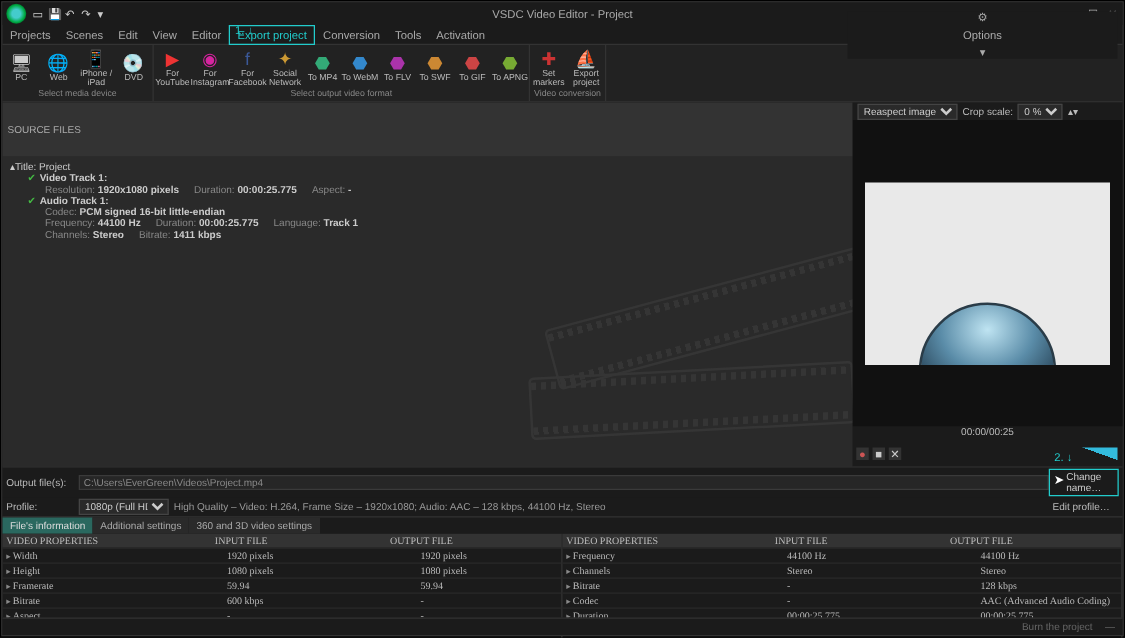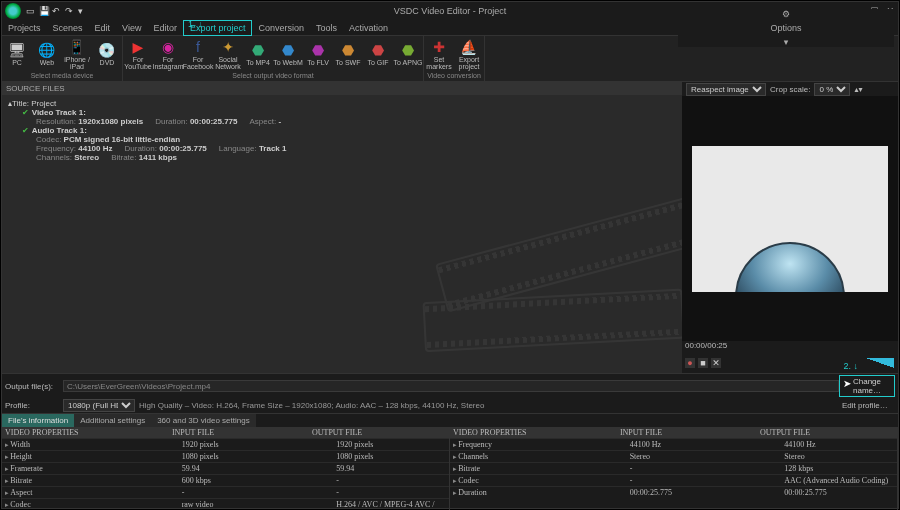--- a/index.html
+++ b/index.html
@@ -25,40 +25,40 @@
   .ribbon { height: 46px; background:#222; display:flex; border-bottom:1px solid #333;}
   .rgroup { display:flex; flex-direction:column; border-right:1px solid #333; }
   .rrow { display:flex; flex:1; }
   .rbtn { width:30px; display:flex; flex-direction:column; align-items:center; justify-content:center; color:#bbb; font-size:7px; text-align:center; line-height:1; padding:1px 0; }
   .rbtn .ico { width:18px; height:18px; font-size:14px; display:flex; align-items:center; justify-content:center; }
   .rcap { color:#888; font-size:7px; text-align:center; padding:1px 0 2px; }
 
   
   .body { display:flex; height: 291px; }
   .left { flex:1; background:#2a2a2a; position:relative; overflow:hidden; }
-  .srcbar { background:#333; color:#aaa; font-size:8px; padding:2px 4px; }
+  .srcbar { background:#333; color:#aaa; font-size:8px; padding:17px 4px; }
   .tree { font-size:8px; color:#ccc; padding:4px 6px; }
   .tree .row { display:flex; }
   .tree .lbl { color:#888; }
   .kv { display:flex; margin-left:28px; gap:12px; }
   .tick { color:#4b4; margin-right:3px; }
   .indent1 { margin-left:14px; }
   .film { position:absolute; bottom:-20px; right:10px; width:220px; height:160px; opacity:.15; transform:rotate(-15deg); }
   .film .strip { position:absolute; width:260px; height:50px; border:2px solid #777; border-radius:4px; }
   .film .strip::before,.film .strip::after { content:""; position:absolute; left:0; right:0; height:6px; background:repeating-linear-gradient(90deg,#777 0 4px,transparent 4px 8px);}
   .film .strip::before{top:2px}.film .strip::after{bottom:2px}
   .film .s1{top:0;left:0}.film .s2{top:60px;left:-30px;transform:rotate(12deg)}
 
   .right { width: 216px; background:#1b1b1b; display:flex; flex-direction:column; }
   .pvtools { height:14px; display:flex; align-items:center; gap:4px; font-size:8px; color:#bbb; padding:0 4px; }
   .pvtools select,.pvtools input { background:#2a2a2a; color:#ccc; border:1px solid #444; font-size:8px; }
   .preview { flex:1; background:#111; display:flex; align-items:center; justify-content:center; }
   .pvimg { width:196px; height:146px; background:#e9e9e9; position:relative; overflow:hidden; }
   .glass { position:absolute; bottom:-20px; left:50%; transform:translateX(-50%); width:110px; height:70px; border-radius:55px 55px 8px 8px; background:radial-gradient(ellipse at 50% 30%,#bfe4f2 0%,#5a8ca8 50%,#1d3446 100%); border:2px solid #2a3c48; }
-  .pvtime { height:12px; text-align:left; color:#bbb; font-size:8px; padding:0 3px; }
+  .pvtime { height:12px; text-align:center; color:#bbb; font-size:8px; padding:0 3px; }
   .pvctrl { height:20px; display:flex; align-items:center; padding:0 3px; position:relative; }
   .pvctrl .pb { width:10px; height:10px; background:#333; margin-right:3px; color:#c55; font-size:9px; display:flex; align-items:center; justify-content:center;}
   .pvctrl .vol { position:absolute; right:4px; width:28px; height:10px; background:linear-gradient(to top right, transparent 50%, #3bd 50%);}
   .hint2 { position:absolute; right:40px; bottom:2px; color:#2cc; font-size:9px; }
 
   
   .outrow { display:flex; align-items:center; background:#1b1b1b; color:#bbb; font-size:8px; padding:1px 3px; border-top:1px solid #333;}
   .outrow .olbl { width:58px; }
   .outrow .ofield { flex:1; background:#262626; border:1px solid #3a3a3a; padding:1px 3px; color:#888; height:12px; }
   .profrow { display:flex; align-items:center; background:#1b1b1b; font-size:8px; padding:1px 3px; }
@@ -361,13 +361,17 @@
           <div class="c3">AAC (Advanced Audio Coding)</div>
         </div>
         <div class="trow">
           <div class="c1">Duration</div>
           <div class="c2">00:00:25.775</div>
           <div class="c3">00:00:25.775</div>
         </div>
       </div>
   </div>
 
+  <div class="status">
+    <span>Burn the project</span>
+    <span>—</span>
+  </div>
 </div>
 
 </body></html>

